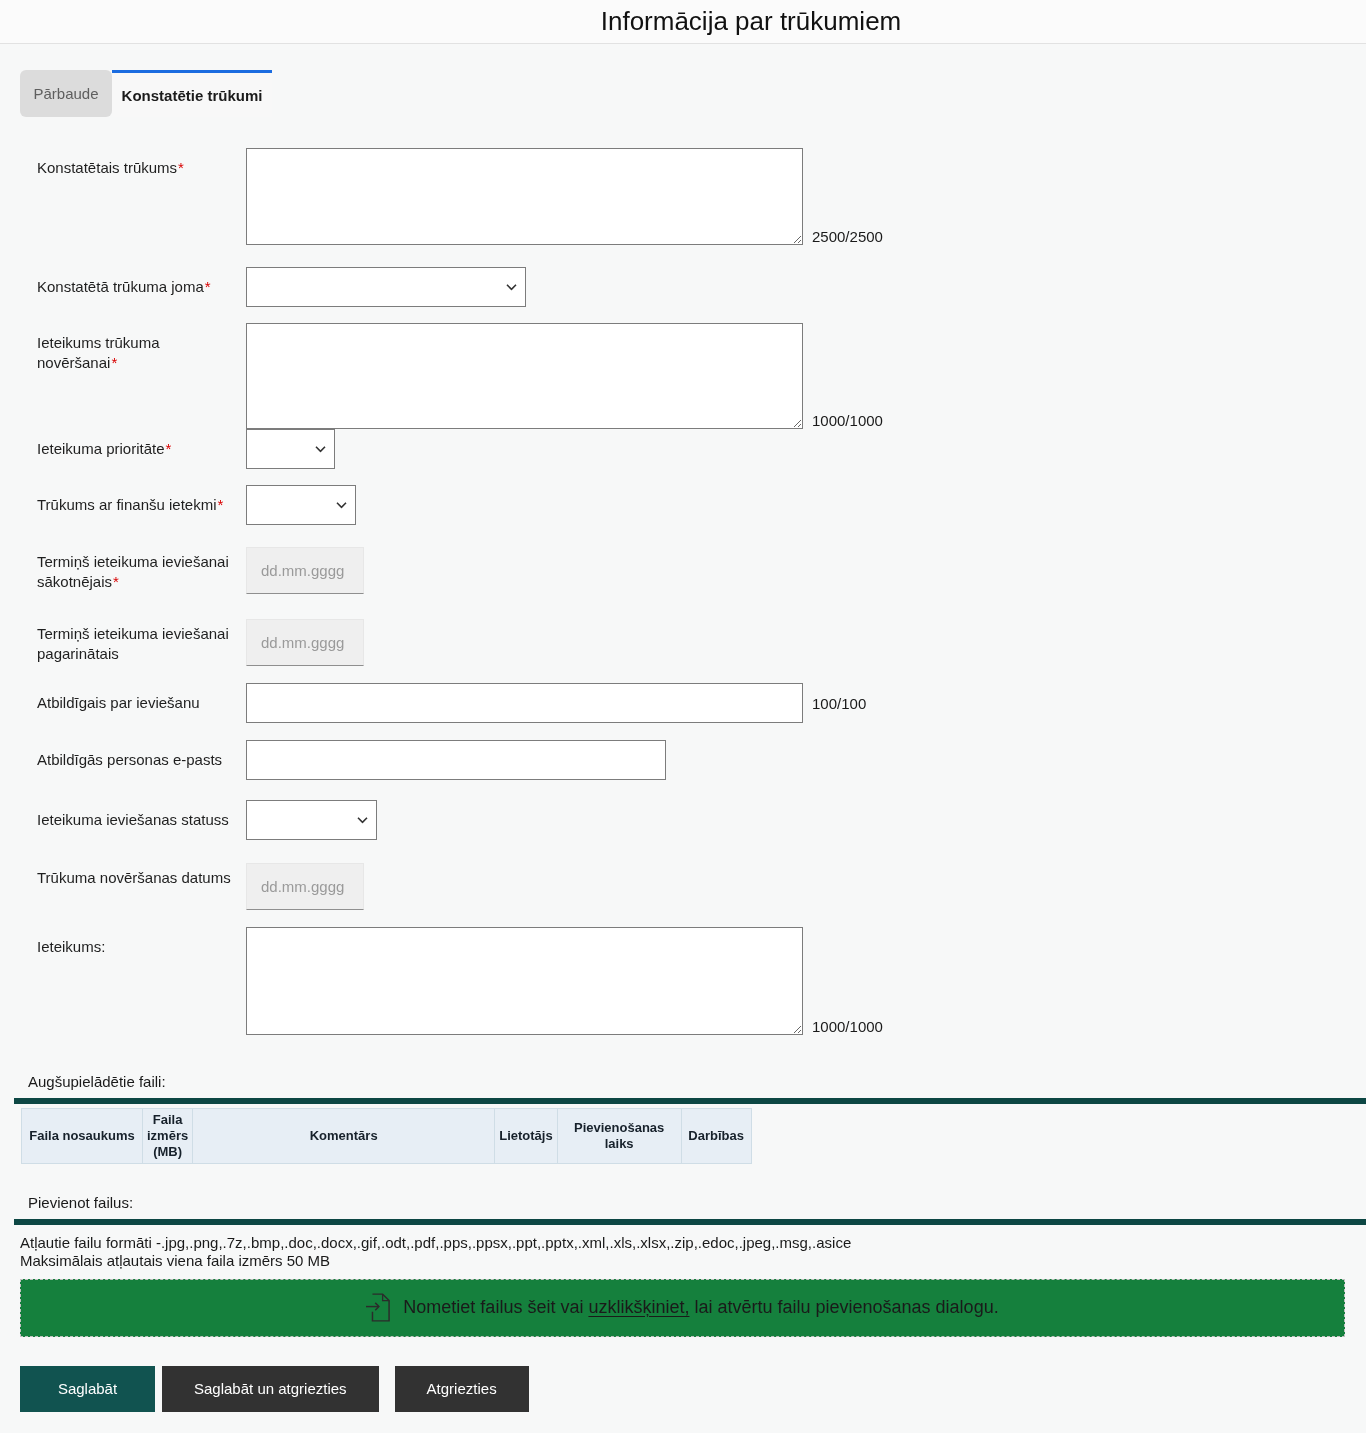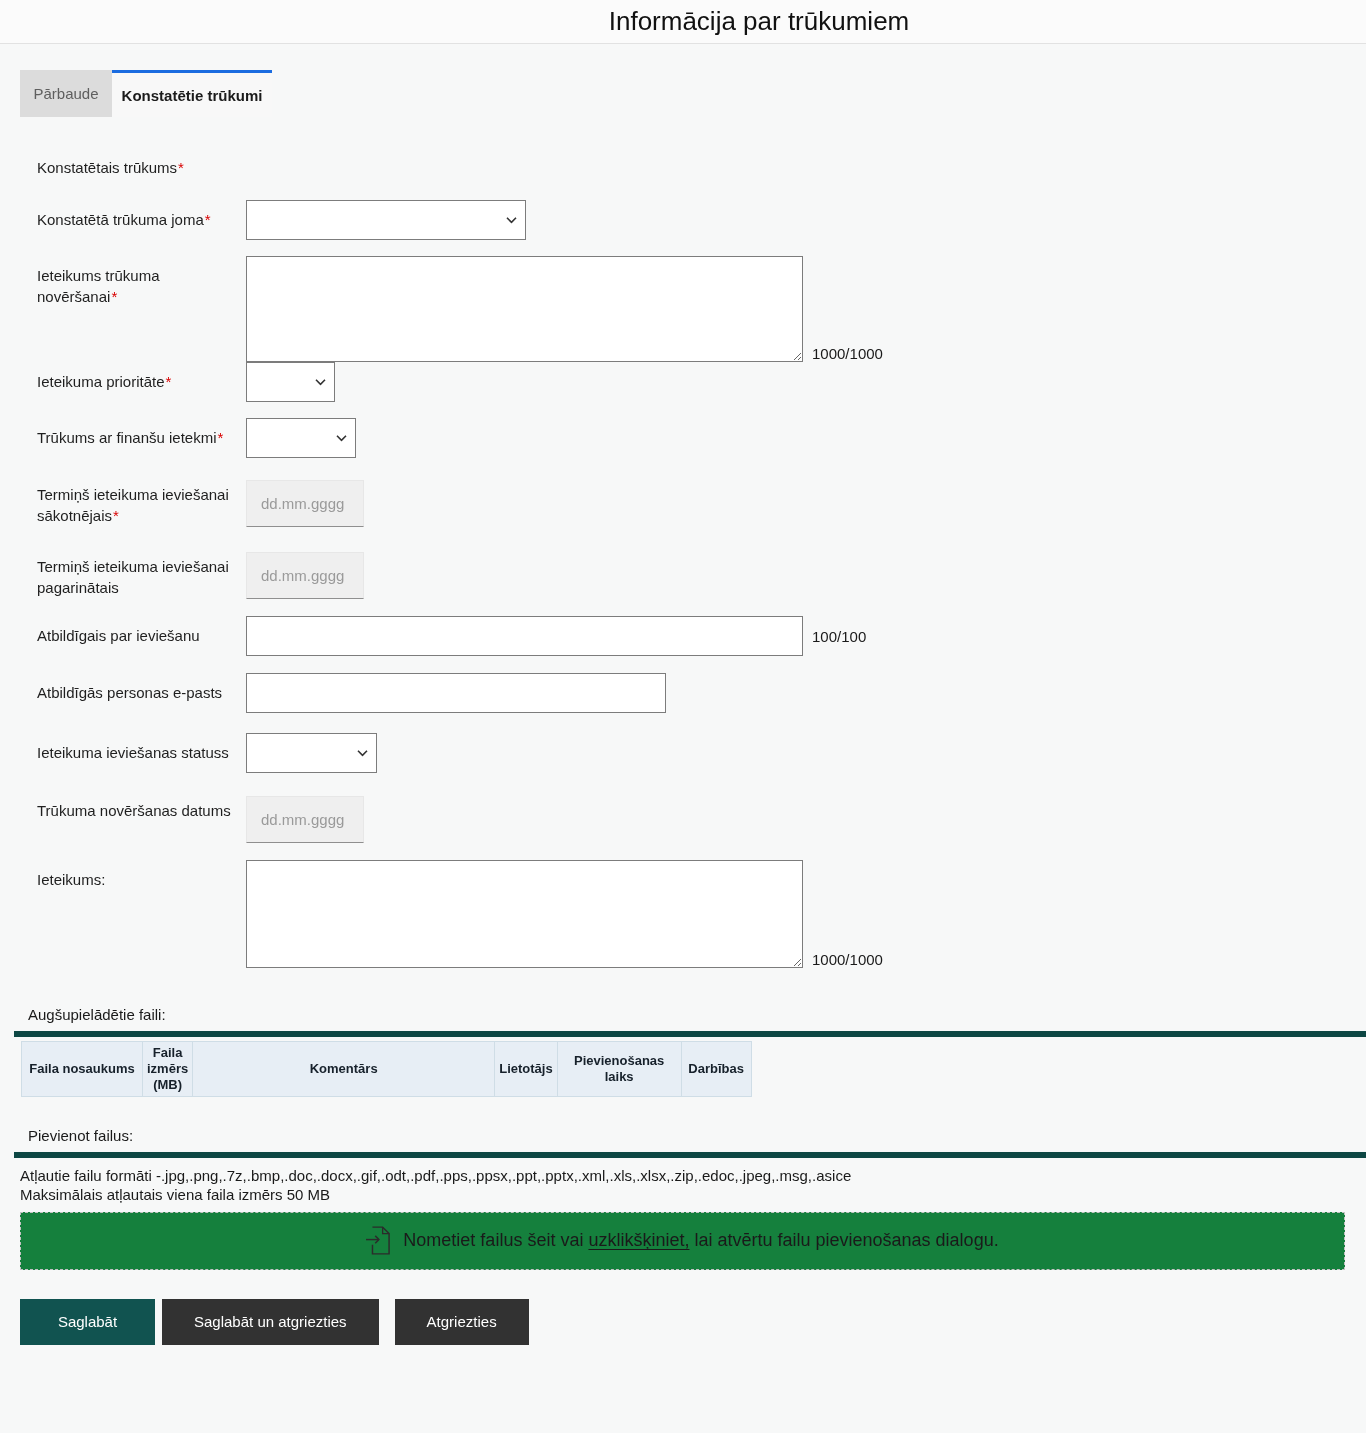--- a/index.html
+++ b/index.html
@@ -13,30 +13,30 @@
   }
   
   .app-header {
     height: 44px;
     background: #fbfbfb;
     border-bottom: 1px solid #e2e2e2;
     display: flex; align-items: center; justify-content: center;
   }
   .app-title {
     font-size: 26px; font-weight: 400; color: #111;
-    position: relative; left: 76px;
+    position: relative; left: 68px;
     white-space: nowrap;
   }
   
   .tabs { display: flex; margin: 26px 0 0 20px; }
   .tab {
     height: 47px; display: flex; align-items: center; justify-content: center;
     font-size: 15px; cursor: pointer; padding: 0 24px;
   }
-  .tab.inactive { background: #dcdcdc; color: #5f5f5f; width: 92px; padding: 0; }
+  .tab.inactive { background: #dcdcdc; color: #5f5f5f; width: 92px; padding: 0; border-radius: 6px; }
   .tab.active {
     background: #f8f8f8; color: #1b1b1b; font-weight: 700;
     border-top: 3px solid #1b6ce0; width: 160px; padding: 8px;
   }
   
   .form { padding: 31px 0 0 37px; }
   .form-row { display: flex; align-items: flex-start; }
   .form-label {
     width: 209px; flex: 0 0 209px; font-size: 15px; color: #1f1f1f;
     line-height: 1.35; padding-top: 10px; padding-right: 14px;
@@ -125,20 +125,24 @@
   </div>
   <div class="tab active">
     <span>Konstatētie trūkumi</span>
   </div>
 </nav>
 
 <main class="form">
 
   <div class="form-row" style="margin-bottom:22px">
     <div class="form-label"><span>Konstatētais trūkums</span><span class="req">*</span></div>
+    <div class="field-wrap bottom">
+      <textarea class="ta h97" style=""></textarea>
+      <span class="counter">2500/2500</span>
+    </div>
   </div>
 
   <div class="form-row center-label" style="margin-bottom:16px">
     <div class="form-label"><span>Konstatētā trūkuma joma</span><span class="req">*</span></div>
     <div class="select-wrap sw280">
       <select class="sel"><option></option></select>
       <span class="select-arrow"><svg width="11" height="7" viewBox="0 0 11 7">
             <path d="M1 1 L5.5 5.5 L10 1" stroke="#333" stroke-width="1.6" fill="none"></path>
           </svg></span>
     </div>

